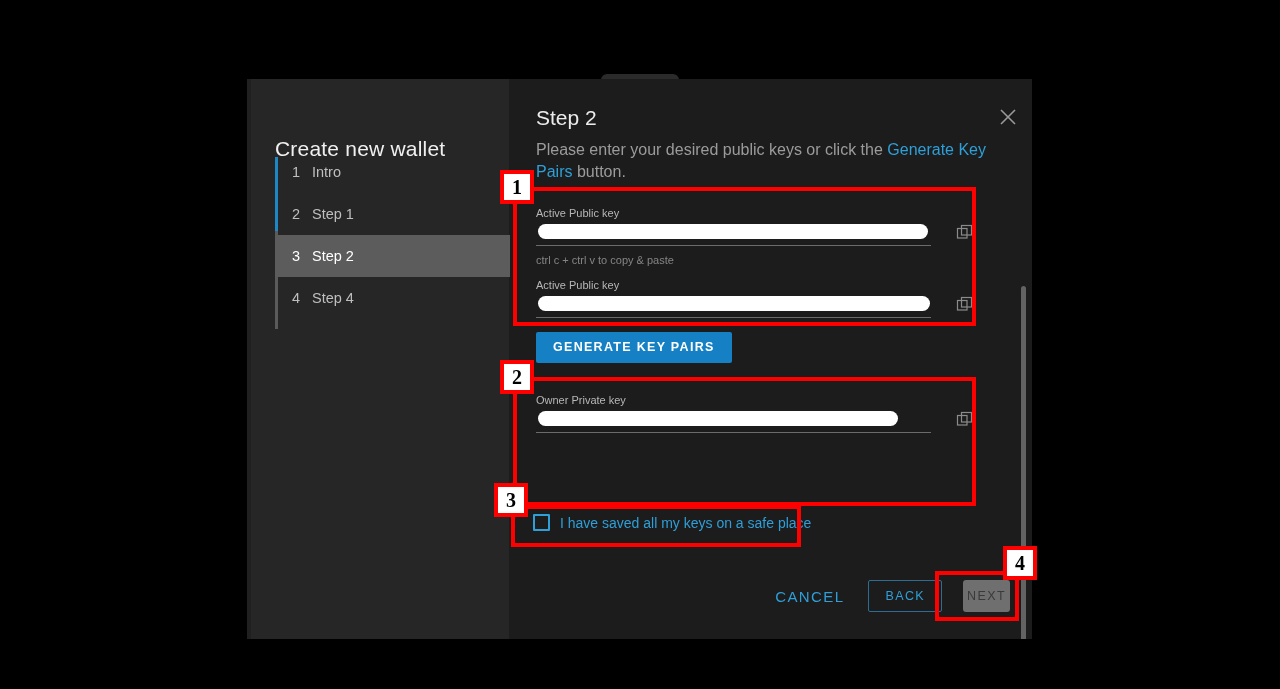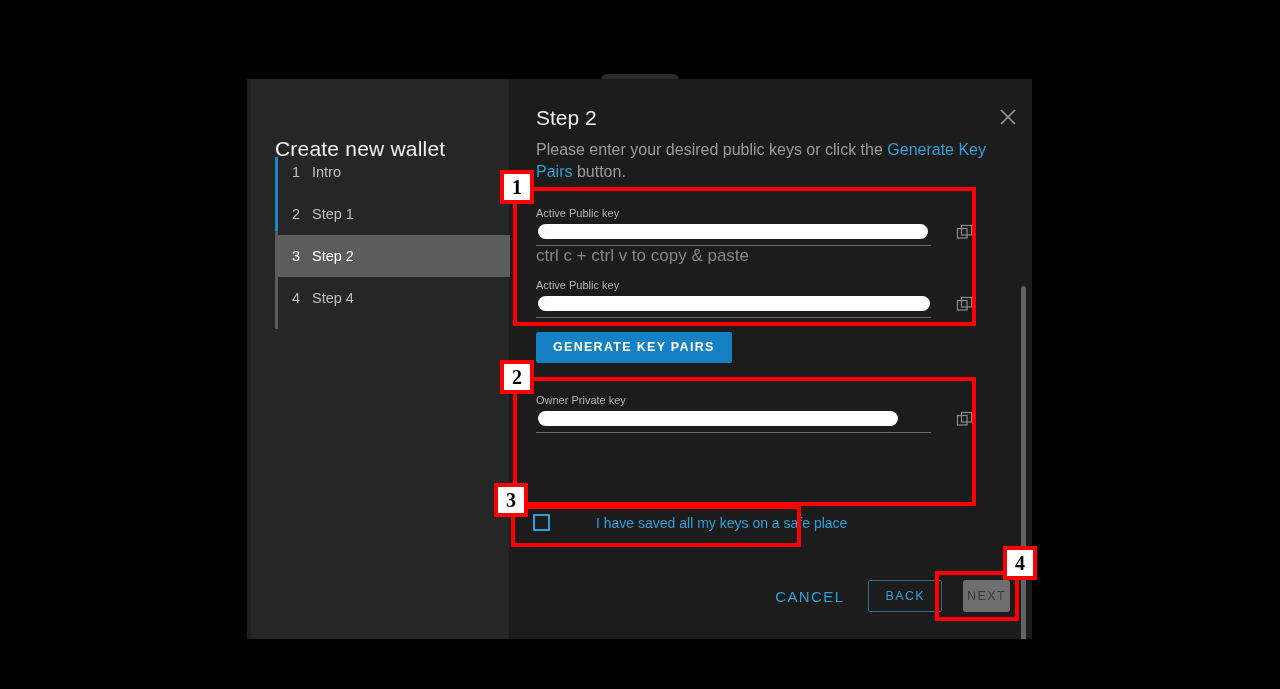--- a/index.html
+++ b/index.html
@@ -185,22 +185,23 @@
   .copy-icon {
     position: absolute;
     right: -8px;
     top: 0px;
     width: 18px;
     height: 18px;
     cursor: pointer;
   }
   .copy-icon svg { display: block; }
   .helper {
-    font-size: 17px;
+    font-size: 11px;
     color: #858585;
+    margin-top: 8px;
   }
 
   .gen-btn {
     position: absolute;
     left: 536px;
     top: 332px;
     background: #1581c4;
     color: #ffffff;
     border: none;
     font-size: 12.5px;
@@ -215,21 +216,20 @@
   }
 
   
   .checkrow {
     position: absolute;
     left: 533px;
     top: 514px;
     display: flex;
     align-items: flex-end;
     cursor: pointer;
-    gap: 36px;
   }
   .checkbox {
     width: 17px;
     height: 17px;
     border: 2px solid #2e9fd8;
     box-sizing: border-box;
     background: transparent;
     border-radius: 1px;
   }
   .check-label {

